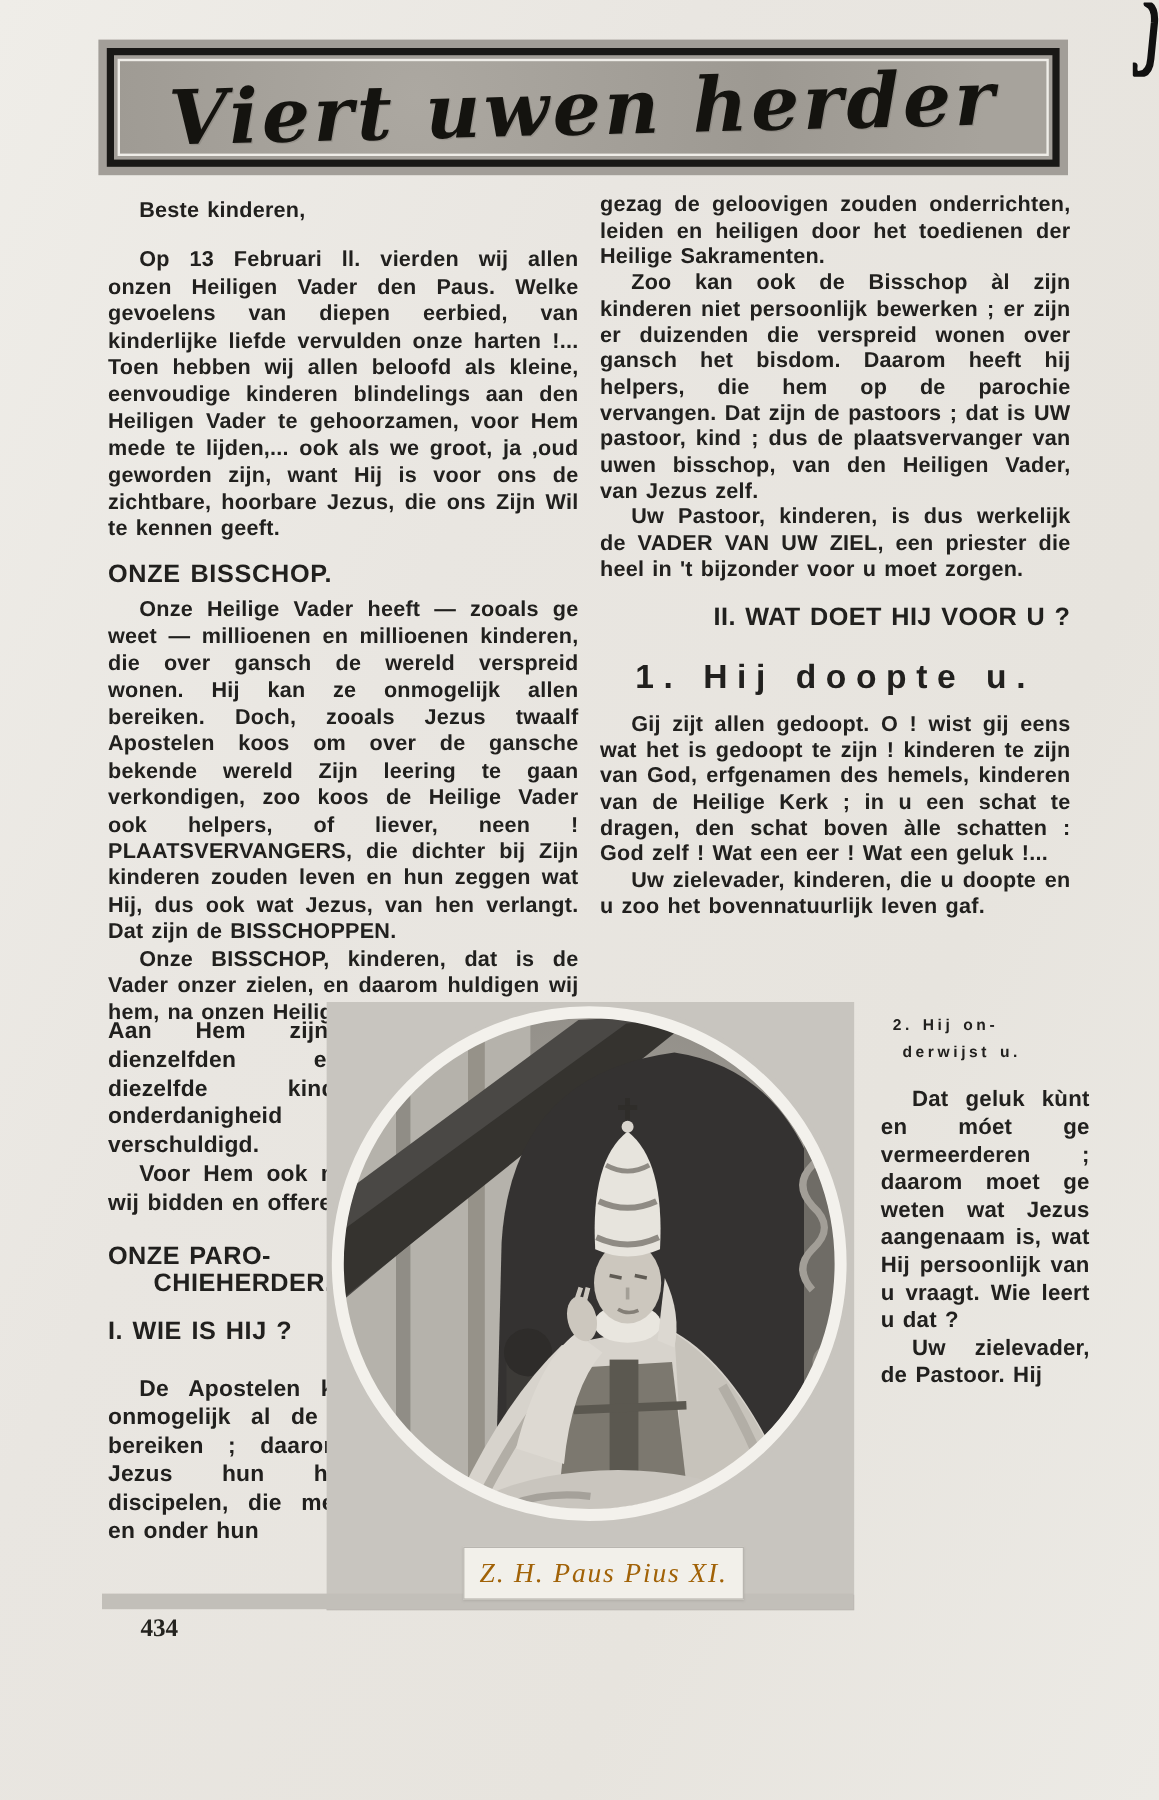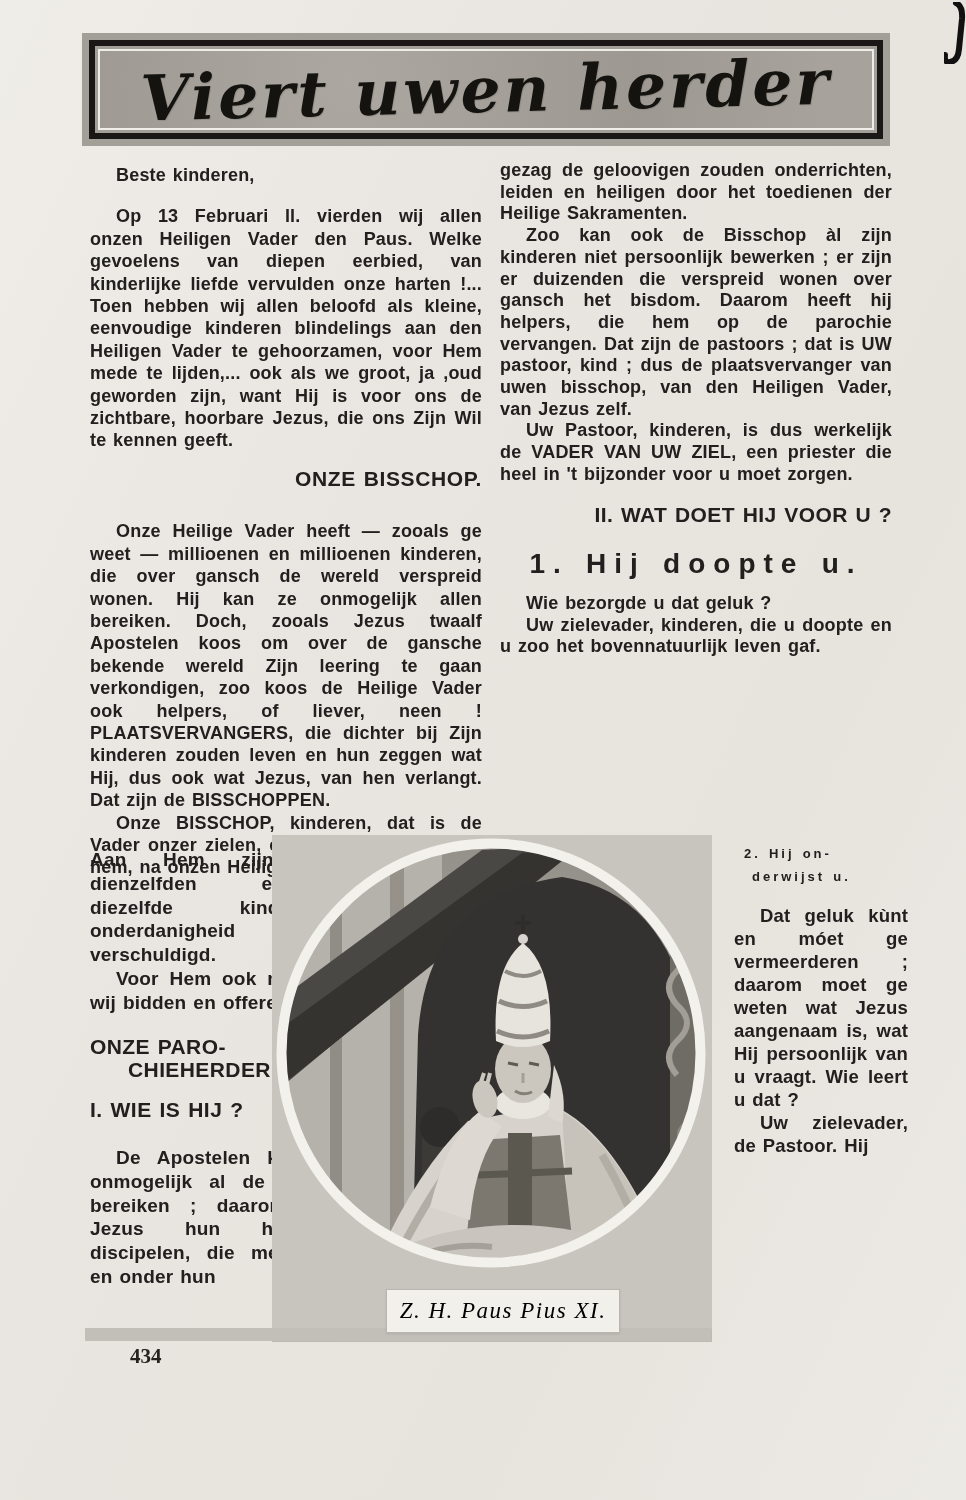--- a/index.html
+++ b/index.html
@@ -24,41 +24,41 @@
   .ink-mark{position:absolute;left:944px;top:2px;}
   
   .bodytext{font-weight:bold;text-align:justify;letter-spacing:.2px;word-spacing:1.5px;}
   .col-left-full{position:absolute;left:90px;top:164px;width:392px;font-size:18px;line-height:22.4px;}
   .col-right-full{position:absolute;left:500px;top:160px;width:392px;font-size:18px;line-height:21.7px;}
   .col-left-narrow{position:absolute;left:90px;top:848px;width:246px;font-size:19px;line-height:23.8px;}
   .col-right-narrow{position:absolute;left:734px;top:842px;width:174px;font-size:18.5px;line-height:23px;}
   .para{margin:0;text-indent:26px;}
   .para.noindent{text-indent:0;}
   .salutation{margin:0 0 19px 0;text-indent:26px;}
-  .h-center{text-align:right;font-size:21px;letter-spacing:.6px;margin:16px 0 30px;text-indent:0;}
+  .h-center{text-align:left;font-size:21px;letter-spacing:.6px;margin:16px 0 6px;text-indent:0;}
   .h-left{font-size:21px;letter-spacing:.4px;margin:18px 0 28px;text-indent:0;text-align:right;}
   .h-spread{text-align:center;font-size:28px;letter-spacing:8px;margin:8px 0 18px;text-indent:0;}
   .h-two{font-size:21px;letter-spacing:.4px;margin:20px 0 16px;text-indent:0;text-align:left;}
   .h-two .l2{display:block;padding-left:38px;}
   .h-spread2{font-size:13px;letter-spacing:3px;margin:0 0 16px;text-indent:0;text-align:left;}
   .h-spread2 .l1{display:block;padding-left:10px;}
   .h-spread2 .l2{display:block;padding-left:18px;}
   .h-wie{font-size:21px;letter-spacing:.5px;margin:14px 0 24px;text-indent:0;text-align:left;}
   
   .photo-wrap{position:absolute;left:272px;top:835px;width:440px;height:507px;}
   .bottom-band{position:absolute;left:85px;top:1328px;width:626px;height:13px;background:#c2bfb9;}
   .caption{
     position:absolute;left:386px;top:1289px;width:232px;height:42px;
     background:#f2f0ea;border:1px solid #b9b6b0;box-shadow:0 1px 2px #8d8a8455;
     display:flex;align-items:center;justify-content:center;
     font-family:"Liberation Serif",serif;font-style:italic;
-    font-size:23px;letter-spacing:1.5px;color:#000000;
+    font-size:23px;letter-spacing:1.5px;color:#a16207;
   }
   .page-number{
-    position:absolute;left:130px;top:1344px;
+    position:absolute;left:117px;top:1344px;
     font-family:"Liberation Serif",serif;font-weight:bold;font-size:21px;color:#24231f;
   }
 </style>
 </head>
 <body>
 
 <div class="page">
 
   <div class="banner">
     <div class="banner-frame">
@@ -86,21 +86,21 @@
     <p class="h-wie">I. WIE IS HIJ ?</p>
     <p class="para">De Apostelen konden onmogelijk al de zielen bereiken ; daarom gaf Jezus hun helpers, discipelen, die met hen en onder hun</p>
   </div>
 
   <div class="col-right-full bodytext">
     <p class="para noindent">gezag de geloovigen zouden onderrichten, leiden en heiligen door het toedienen der Heilige Sakramenten.</p>
     <p class="para">Zoo kan ook de Bisschop àl zijn kinderen niet persoonlijk bewerken ; er zijn er duizenden die verspreid wonen over gansch het bisdom. Daarom heeft hij helpers, die hem op de parochie vervangen. Dat zijn de pastoors ; dat is UW pastoor, kind ; dus de plaatsvervanger van uwen bisschop, van den Heiligen Vader, van Jezus zelf.</p>
     <p class="para">Uw Pastoor, kinderen, is dus werkelijk de VADER VAN UW ZIEL, een priester die heel in 't bijzonder voor u moet zorgen.</p>
     <p class="h-left">II. WAT DOET HIJ VOOR U ?</p>
     <p class="h-spread">1. Hij doopte u.</p>
-    <p class="para">Wie bezorgde u dat geluk ?</p>
+    <p class="para">Gij zijt allen gedoopt. O ! wist gij eens wat het is gedoopt te zijn ! kinderen te zijn van God, erfgenamen des hemels, kinderen van de Heilige Kerk ; in u een schat te dragen, den schat boven àlle schatten : God zelf ! Wat een eer ! Wat een geluk !...</p>
     <p class="para">Uw zielevader, kinderen, die u doopte en u zoo het bovennatuurlijk leven gaf.</p>
   </div>
 
   <div class="col-right-narrow bodytext">
     <p class="h-spread2">
         <span class="l1">2. Hij on-</span>
         <span class="l2">derwijst u.</span>
       </p>
     <p class="para">Dat geluk kùnt en móet ge vermeerderen ; daarom moet ge weten wat Jezus aangenaam is, wat Hij persoonlijk van u vraagt. Wie leert u dat ?</p>
     <p class="para">Uw zielevader, de Pastoor. Hij</p>

